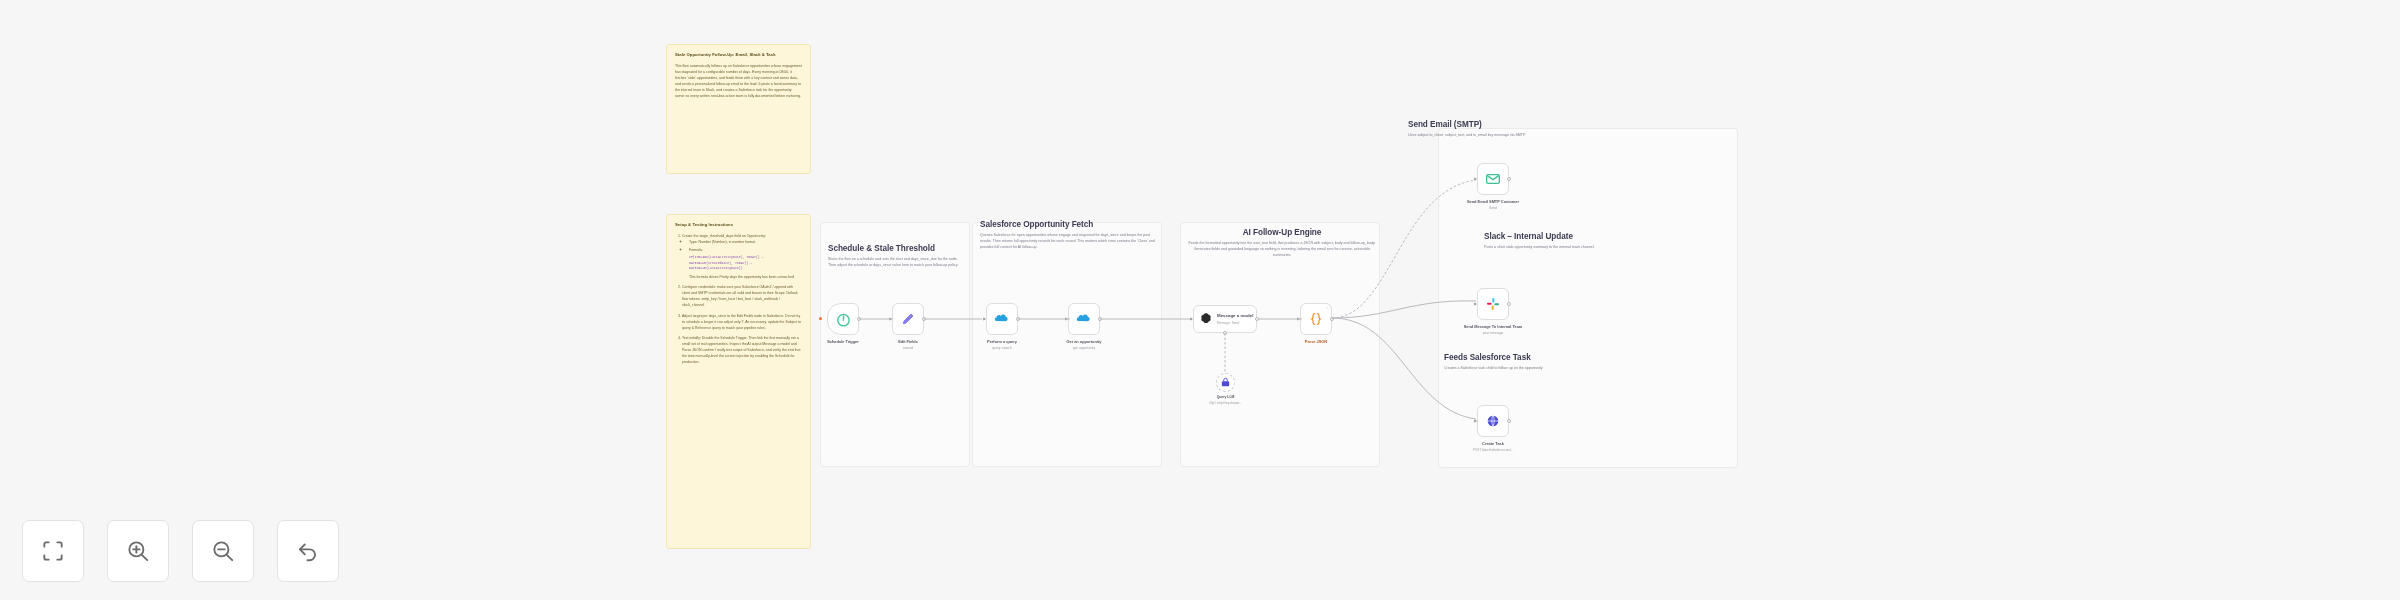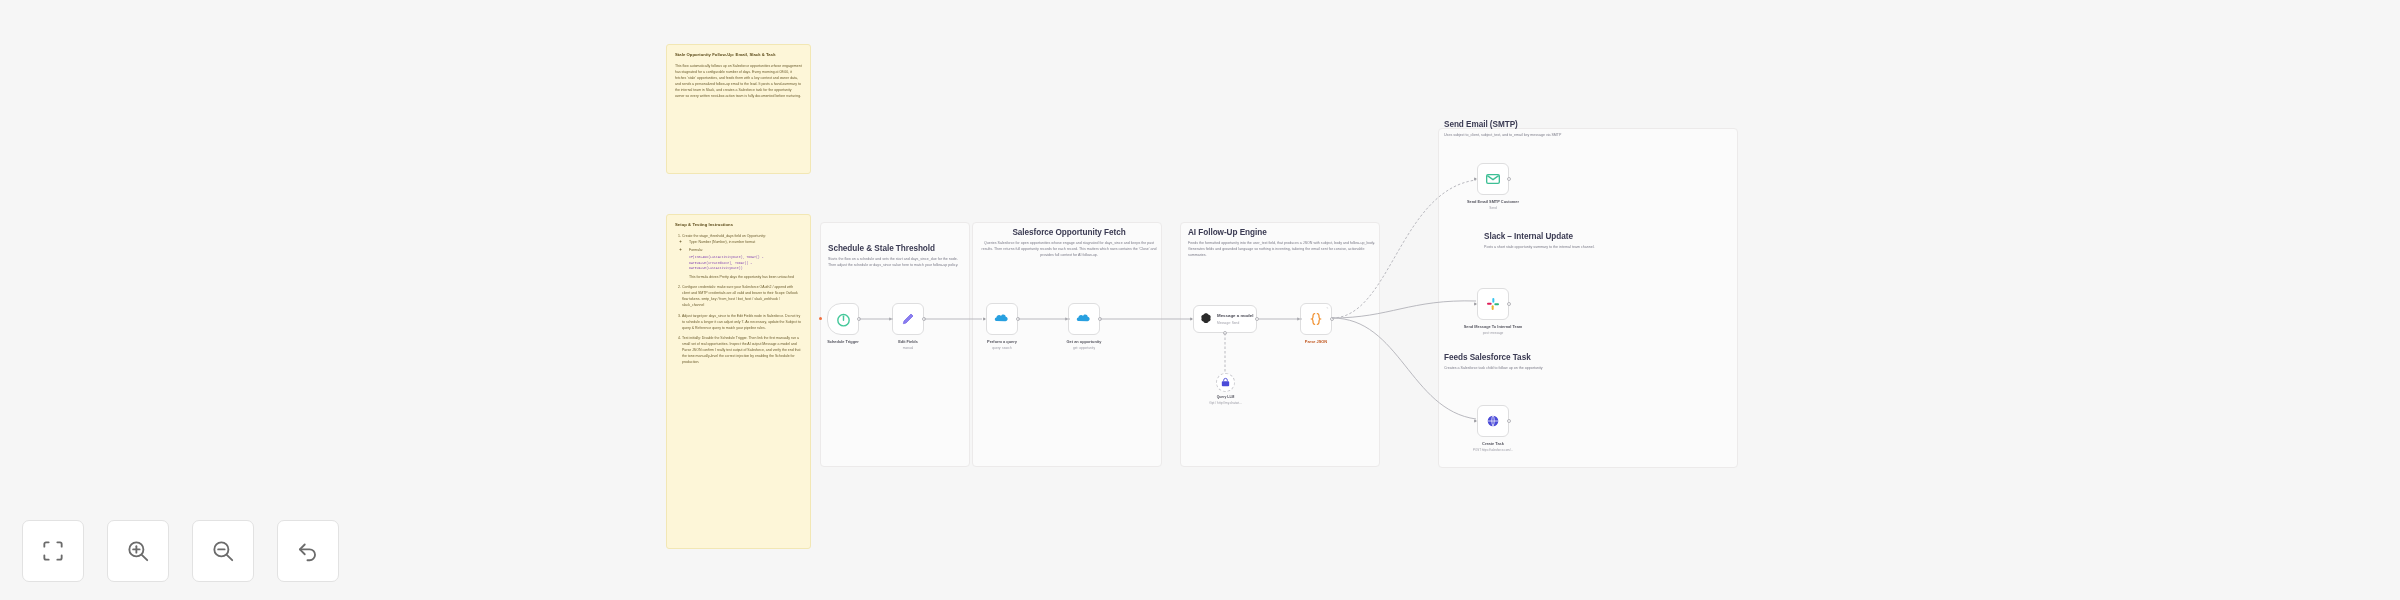--- a/index.html
+++ b/index.html
@@ -192,21 +192,21 @@
       <span>Edit Fields</span>
       <span class="node-sub">manual</span>
     </span>
   </div>
 
   <svg class="edge" style="left:859px; top:315px;" width="36" height="10">
     <path d="M0 4 H34"></path>
   </svg>
 
   <div class="section" style="left:972px; top:222px; width:190px; height:245px;"></div>
-  <div class="section-head" style="left:980px; top:228px; width:178px;text-align:center;">
+  <div class="section-head" style="left:980px; top:220px; width:178px;">
     <div class="section-title">Salesforce Opportunity Fetch</div>
     <div class="section-desc">Queries Salesforce for open opportunities whose engage and stagnated for days_since and keeps the past results. Then returns full opportunity records for each record. This matters which rows contains the 'Close' and provides full context for AI follow-up.</div>
   </div>
 
   <svg class="edge" style="left:924px; top:315px;" width="60" height="10">
     <path d="M0 4 H58"></path>
   </svg>
 
   <div class="node" style="left:986px; top:303px;">
     <svg width="16" height="16" viewBox="0 0 24 24">
@@ -230,21 +230,21 @@
       <span>Get an opportunity</span>
       <span class="node-sub">get: opportunity</span>
     </span>
   </div>
 
   <svg class="edge" style="left:1018px; top:315px;" width="54" height="10">
     <path d="M0 4 H52"></path>
   </svg>
 
   <div class="section" style="left:1180px; top:222px; width:200px; height:245px;"></div>
-  <div class="section-head" style="left:1188px; top:228px; width:188px;">
+  <div class="section-head" style="left:1188px; top:228px; width:188px;text-align:center;">
     <div class="section-title">AI Follow-Up Engine</div>
     <div class="section-desc">Feeds the formatted opportunity into the user_text field, that produces a JSON with subject, body and follow-up_body. Generates fields and grounded language so nothing is inventing, tailoring the email sent for concise, actionable summaries.</div>
   </div>
 
   <svg class="edge" style="left:1100px; top:315px;" width="92" height="10">
     <path d="M0 4 H90"></path>
   </svg>
 
   <div class="node node-wide" style="left:1193px; top:305px;">
     <svg width="14" height="14" viewBox="0 0 24 24">
@@ -283,21 +283,21 @@
     <span class="port out"></span>
     <span class="node-lbl accent">Parse JSON</span>
   </div>
 
   <svg class="edge" style="left:1258px; top:315px;" width="46" height="10">
     <path d="M0 4 H44"></path>
   </svg>
 
   <div class="section" style="left:1438px; top:128px; width:300px; height:340px;"></div>
 
-  <div class="section-head" style="left:1444px; top:120px; width:290px;">
+  <div class="section-head" style="left:1408px; top:120px; width:290px;">
     <div class="section-title">Send Email (SMTP)</div>
     <div class="section-desc">Uses subject to_client, subject_text, and to_email key message via SMTP</div>
   </div>
 
   <div class="node" style="left:1477px; top:163px;">
     <svg width="16" height="16" viewBox="0 0 24 24">
       <rect x="2.5" y="5.5" width="19" height="13" rx="2" fill="none" stroke="#3dbf95" stroke-width="2"></rect>
       <path d="M3.5 7l8.5 6 8.5-6" fill="none" stroke="#3dbf95" stroke-width="2"></path>
     </svg>
     <span class="port arrow-in"></span>

